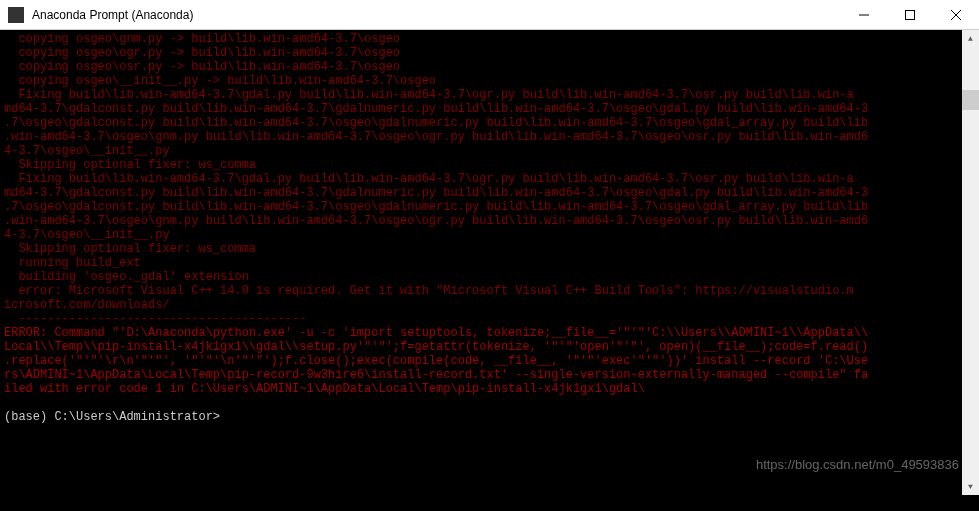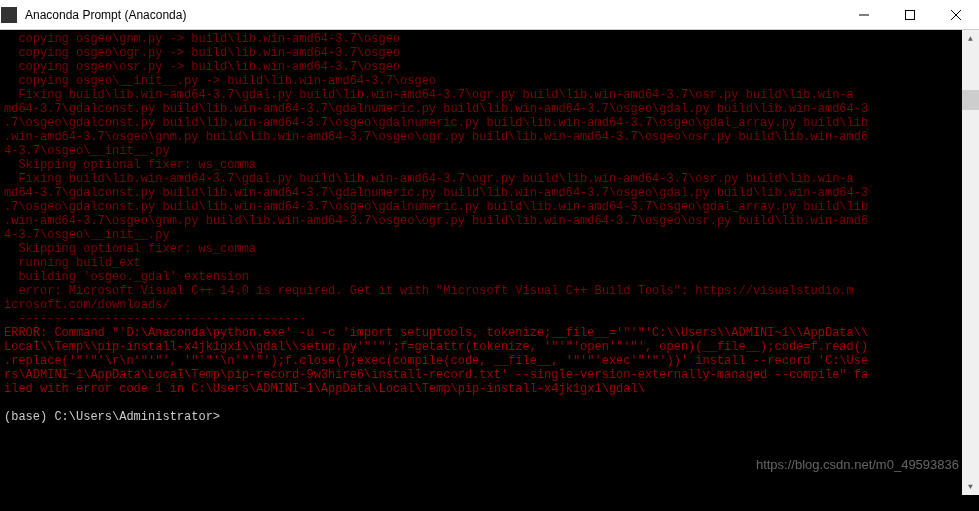--- a/index.html
+++ b/index.html
@@ -20,21 +20,21 @@
       background: #fff;
       height: 30px;
       display: flex;
       align-items: center;
       border-bottom: 1px solid #ccc;
       justify-content: space-between;
     }
     .titlebar-left {
       display: flex;
       align-items: center;
-      padding-left: 1px;
+      padding-left: 8px;
     }
     .app-icon {
       width: 16px;
       height: 16px;
       background: #333;
       margin-right: 8px;
       display: inline-block;
     }
     .titlebar-title {
       font-family: 'Segoe UI', sans-serif;

